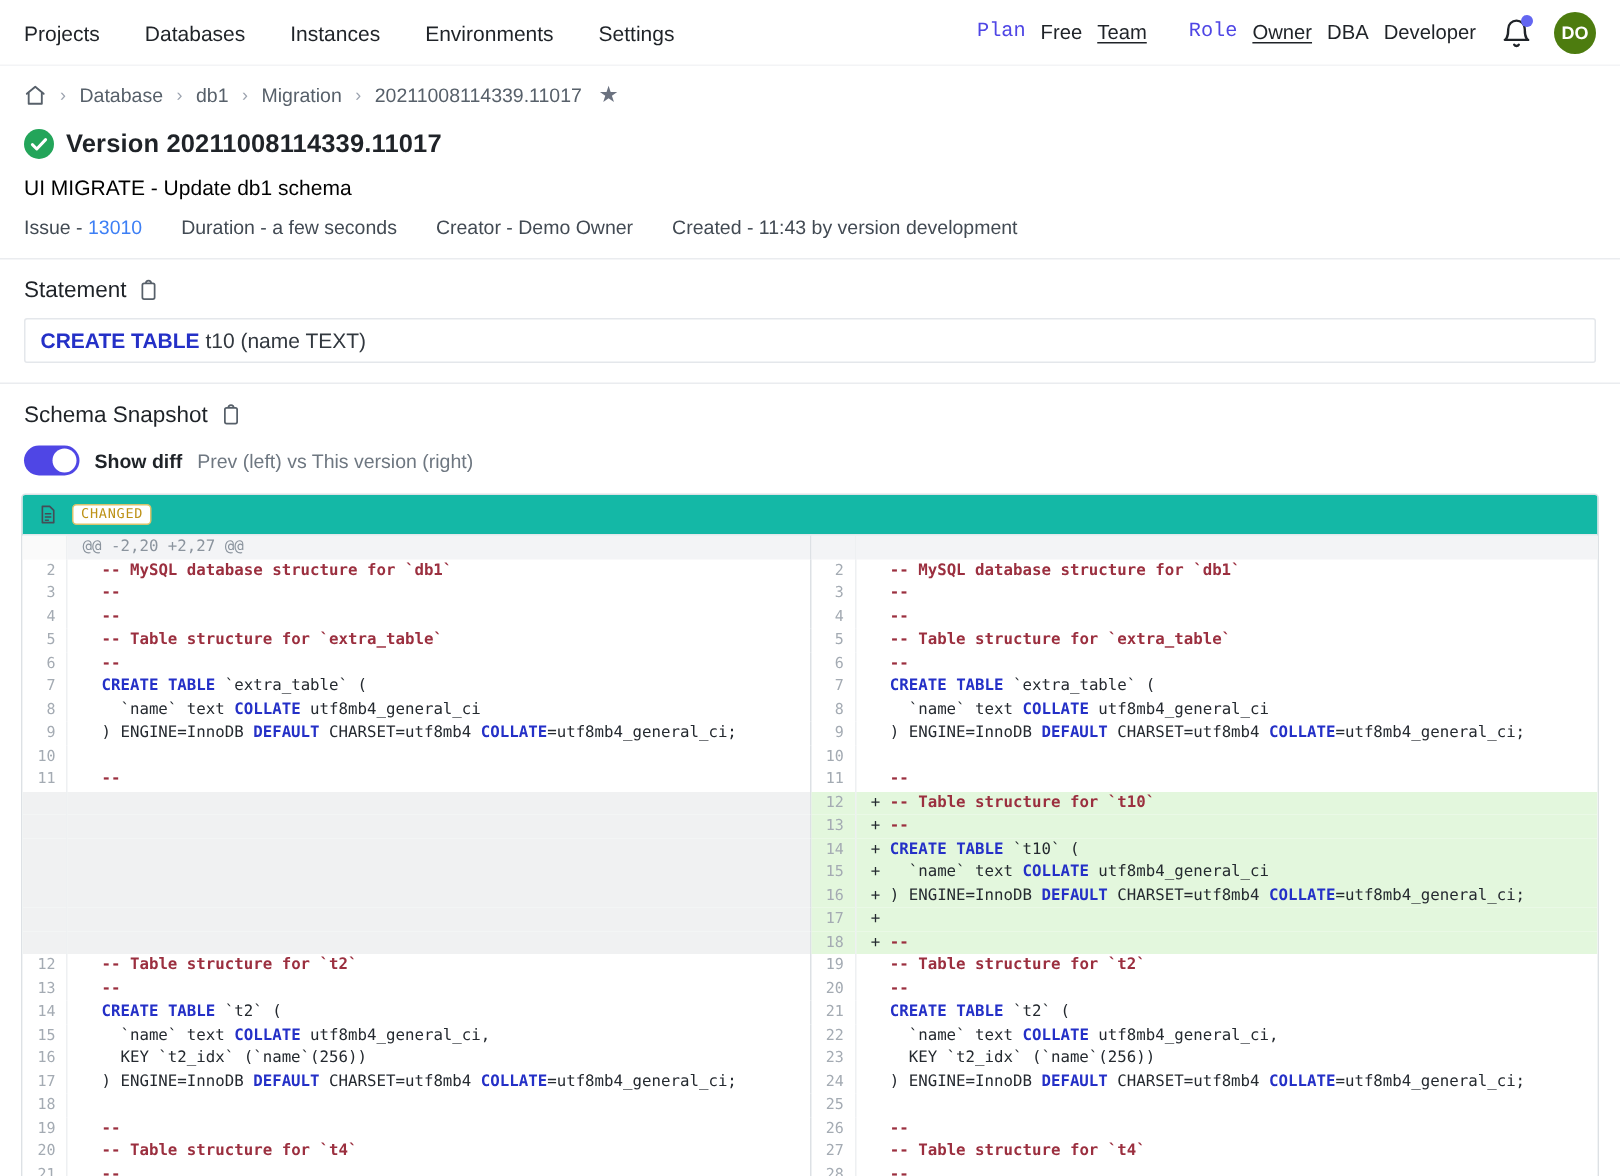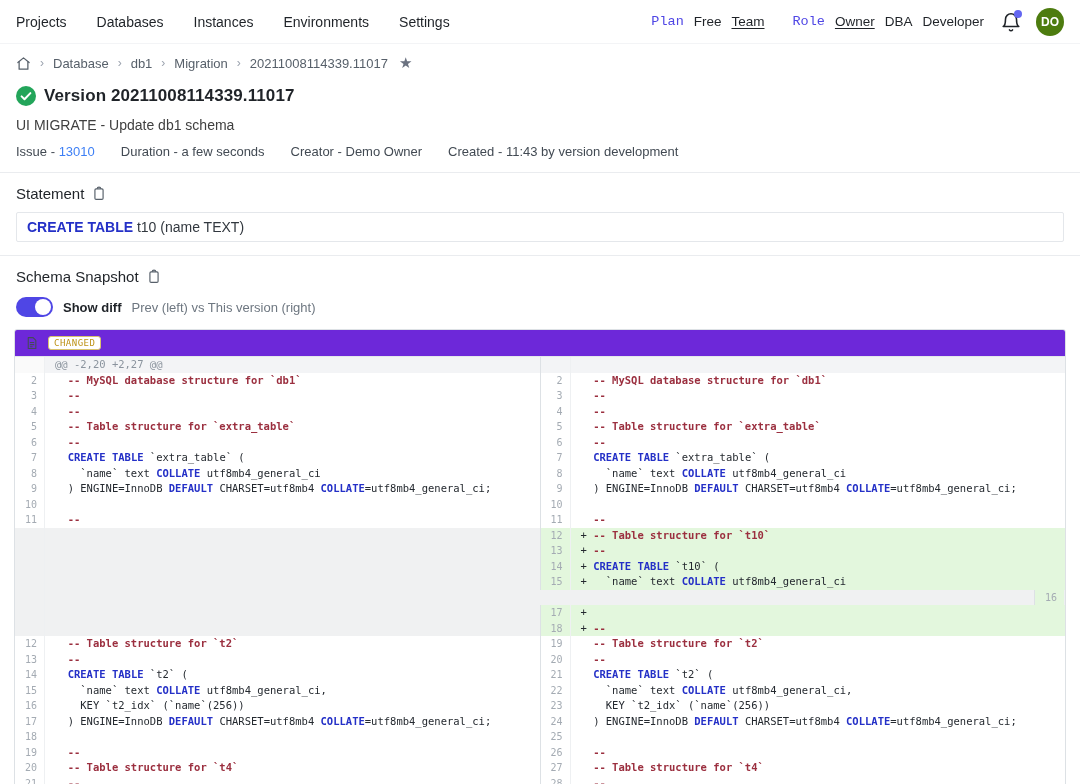--- a/index.html
+++ b/index.html
@@ -22,37 +22,37 @@
   .bell .dot { position:absolute; top:-1px; right:0; width:8px; height:8px; border-radius:50%; background:#6366f1; }
   .avatar { width:28px; height:28px; border-radius:50%; background:#4d7c0f; color:#fff;
     font-size:12px; font-weight:bold; display:flex; align-items:center; justify-content:center; margin-left:4px;}
   
   .crumbs { display:flex; align-items:center; gap:9px; padding:10px 16px 0 16px; font-size:13px; color:#57606a; }
   .crumbs .sep { color:#9ca3af; font-size:12px; }
   .crumbs .star { color:#6b7280; font-size:15px; margin-left:2px; }
   
   .title-row { display:flex; align-items:center; gap:8px; margin:14px 16px 0; }
   .title-row h1 { font-size:17px; font-weight:700; color:#1f2328; letter-spacing:.1px;}
-  .subtitle { margin:11px 16px 0; font-size:14px; color:#404040; }
+  .subtitle { margin:11px 16px 0; font-size:14px; color:#000000; }
   .info-row { display:flex; gap:26px; margin:11px 16px 0; font-size:13px; color:#424a53; }
   .info-row a { color:var(--link); text-decoration:none; }
   .divider { border-top:1px solid #eaecef; margin-top:13px; }
   
   .section { padding:12px 16px 0; }
   .sec-head { display:flex; align-items:center; gap:8px; font-size:15px; font-weight:500; color:#1f2328;}
   .stmt-box { margin-top:10px; border:1px solid #e4e7eb; border-radius:2px; padding:6px 10px; font-size:14px; color:#32383f;}
   .stmt-box .kw { color:var(--kw); }
   .toggle-row { display:flex; align-items:center; gap:10px; margin-top:12px; font-size:13px; }
   .toggle { width:37px; height:20px; border-radius:10px; background:var(--accent); position:relative; cursor:pointer;}
   .toggle::after { content:""; position:absolute; top:2px; right:2px; width:16px; height:16px; border-radius:50%; background:#fff;}
   .toggle-label { font-weight:700; color:#1f2328; }
   .toggle-hint { color:#6e7781; }
   
   .diff { margin:12px 14px 0; border:1px solid #dde1e5; border-radius:3px; overflow:hidden; }
-  .diff-head { height:27px; background:#6d28d9; border-bottom:1px solid #e4e7eb; display:flex; align-items:center; gap:10px; padding:0 10px;}
+  .diff-head { height:27px; background:#14b8a6; border-bottom:1px solid #e4e7eb; display:flex; align-items:center; gap:10px; padding:0 10px;}
   .badge { font-family:"DejaVu Sans Mono", monospace; font-size:9px; letter-spacing:.5px; color:var(--badge);
     border:1px solid #d9c36d; border-radius:3px; padding:1px 5px; background:#fff; }
   .drows { font-family:"DejaVu Sans Mono", monospace; font-size:10.5px; line-height:15.5px; padding-bottom:9px; background:#fff;}
   .drow { display:flex; height:15.5px; white-space:pre; }
   .ln { width:30px; flex:0 0 30px; text-align:right; padding-right:7px; color:#a4abb3; font-size:10px; border-right:1px solid #eef0f2; }
   .code { flex:1 1 0; min-width:0; padding-left:10px; overflow:hidden; color:#24292f; }
   .code.l { border-right:1px solid #dde1e5; }
   .hunk  { background:var(--hunkbg); color:#8b949e; }
   .ln.hunk { background:#fafafa; }
   .fillg { background:var(--hunkbg); }
@@ -186,21 +186,21 @@
       <div class="drow"><div class="ln ctx">6</div><div class="code l ctx">  <span class="cm">--</span></div><div class="ln ctx">6</div><div class="code r ctx">  <span class="cm">--</span></div></div>
       <div class="drow"><div class="ln ctx">7</div><div class="code l ctx">  <span class="kw">CREATE</span> <span class="kw">TABLE</span> `extra_table` (</div><div class="ln ctx">7</div><div class="code r ctx">  <span class="kw">CREATE</span> <span class="kw">TABLE</span> `extra_table` (</div></div>
       <div class="drow"><div class="ln ctx">8</div><div class="code l ctx">    `name` text <span class="kw">COLLATE</span> utf8mb4_general_ci</div><div class="ln ctx">8</div><div class="code r ctx">    `name` text <span class="kw">COLLATE</span> utf8mb4_general_ci</div></div>
       <div class="drow"><div class="ln ctx">9</div><div class="code l ctx">  ) ENGINE=InnoDB <span class="kw">DEFAULT</span> CHARSET=utf8mb4 <span class="kw">COLLATE</span>=utf8mb4_general_ci;</div><div class="ln ctx">9</div><div class="code r ctx">  ) ENGINE=InnoDB <span class="kw">DEFAULT</span> CHARSET=utf8mb4 <span class="kw">COLLATE</span>=utf8mb4_general_ci;</div></div>
       <div class="drow"><div class="ln ctx">10</div><div class="code l ctx">  </div><div class="ln ctx">10</div><div class="code r ctx">  </div></div>
       <div class="drow"><div class="ln ctx">11</div><div class="code l ctx">  <span class="cm">--</span></div><div class="ln ctx">11</div><div class="code r ctx">  <span class="cm">--</span></div></div>
       <div class="drow"><div class="ln fill"></div><div class="code l fill"></div><div class="ln add">12</div><div class="code r add">+ <span class="cm">-- Table structure for `t10`</span></div></div>
       <div class="drow"><div class="ln fill"></div><div class="code l fill"></div><div class="ln add">13</div><div class="code r add">+ <span class="cm">--</span></div></div>
       <div class="drow"><div class="ln fill"></div><div class="code l fill"></div><div class="ln add">14</div><div class="code r add">+ <span class="kw">CREATE</span> <span class="kw">TABLE</span> `t10` (</div></div>
       <div class="drow"><div class="ln fill"></div><div class="code l fill"></div><div class="ln add">15</div><div class="code r add">+   `name` text <span class="kw">COLLATE</span> utf8mb4_general_ci</div></div>
-      <div class="drow"><div class="ln fill"></div><div class="code l fill"></div><div class="ln add">16</div></div>
+      <div class="drow"><div class="ln fill"></div><div class="code l fill"></div><div class="ln add">16</div><div class="code r add">+ ) ENGINE=InnoDB <span class="kw">DEFAULT</span> CHARSET=utf8mb4 <span class="kw">COLLATE</span>=utf8mb4_general_ci;</div></div>
       <div class="drow"><div class="ln fill"></div><div class="code l fill"></div><div class="ln add">17</div><div class="code r add">+ </div></div>
       <div class="drow"><div class="ln fill"></div><div class="code l fill"></div><div class="ln add">18</div><div class="code r add">+ <span class="cm">--</span></div></div>
       <div class="drow"><div class="ln ctx">12</div><div class="code l ctx">  <span class="cm">-- Table structure for `t2`</span></div><div class="ln ctx">19</div><div class="code r ctx">  <span class="cm">-- Table structure for `t2`</span></div></div>
       <div class="drow"><div class="ln ctx">13</div><div class="code l ctx">  <span class="cm">--</span></div><div class="ln ctx">20</div><div class="code r ctx">  <span class="cm">--</span></div></div>
       <div class="drow"><div class="ln ctx">14</div><div class="code l ctx">  <span class="kw">CREATE</span> <span class="kw">TABLE</span> `t2` (</div><div class="ln ctx">21</div><div class="code r ctx">  <span class="kw">CREATE</span> <span class="kw">TABLE</span> `t2` (</div></div>
       <div class="drow"><div class="ln ctx">15</div><div class="code l ctx">    `name` text <span class="kw">COLLATE</span> utf8mb4_general_ci,</div><div class="ln ctx">22</div><div class="code r ctx">    `name` text <span class="kw">COLLATE</span> utf8mb4_general_ci,</div></div>
       <div class="drow"><div class="ln ctx">16</div><div class="code l ctx">    KEY `t2_idx` (`name`(256))</div><div class="ln ctx">23</div><div class="code r ctx">    KEY `t2_idx` (`name`(256))</div></div>
       <div class="drow"><div class="ln ctx">17</div><div class="code l ctx">  ) ENGINE=InnoDB <span class="kw">DEFAULT</span> CHARSET=utf8mb4 <span class="kw">COLLATE</span>=utf8mb4_general_ci;</div><div class="ln ctx">24</div><div class="code r ctx">  ) ENGINE=InnoDB <span class="kw">DEFAULT</span> CHARSET=utf8mb4 <span class="kw">COLLATE</span>=utf8mb4_general_ci;</div></div>
       <div class="drow"><div class="ln ctx">18</div><div class="code l ctx">  </div><div class="ln ctx">25</div><div class="code r ctx">  </div></div>
       <div class="drow"><div class="ln ctx">19</div><div class="code l ctx">  <span class="cm">--</span></div><div class="ln ctx">26</div><div class="code r ctx">  <span class="cm">--</span></div></div>

